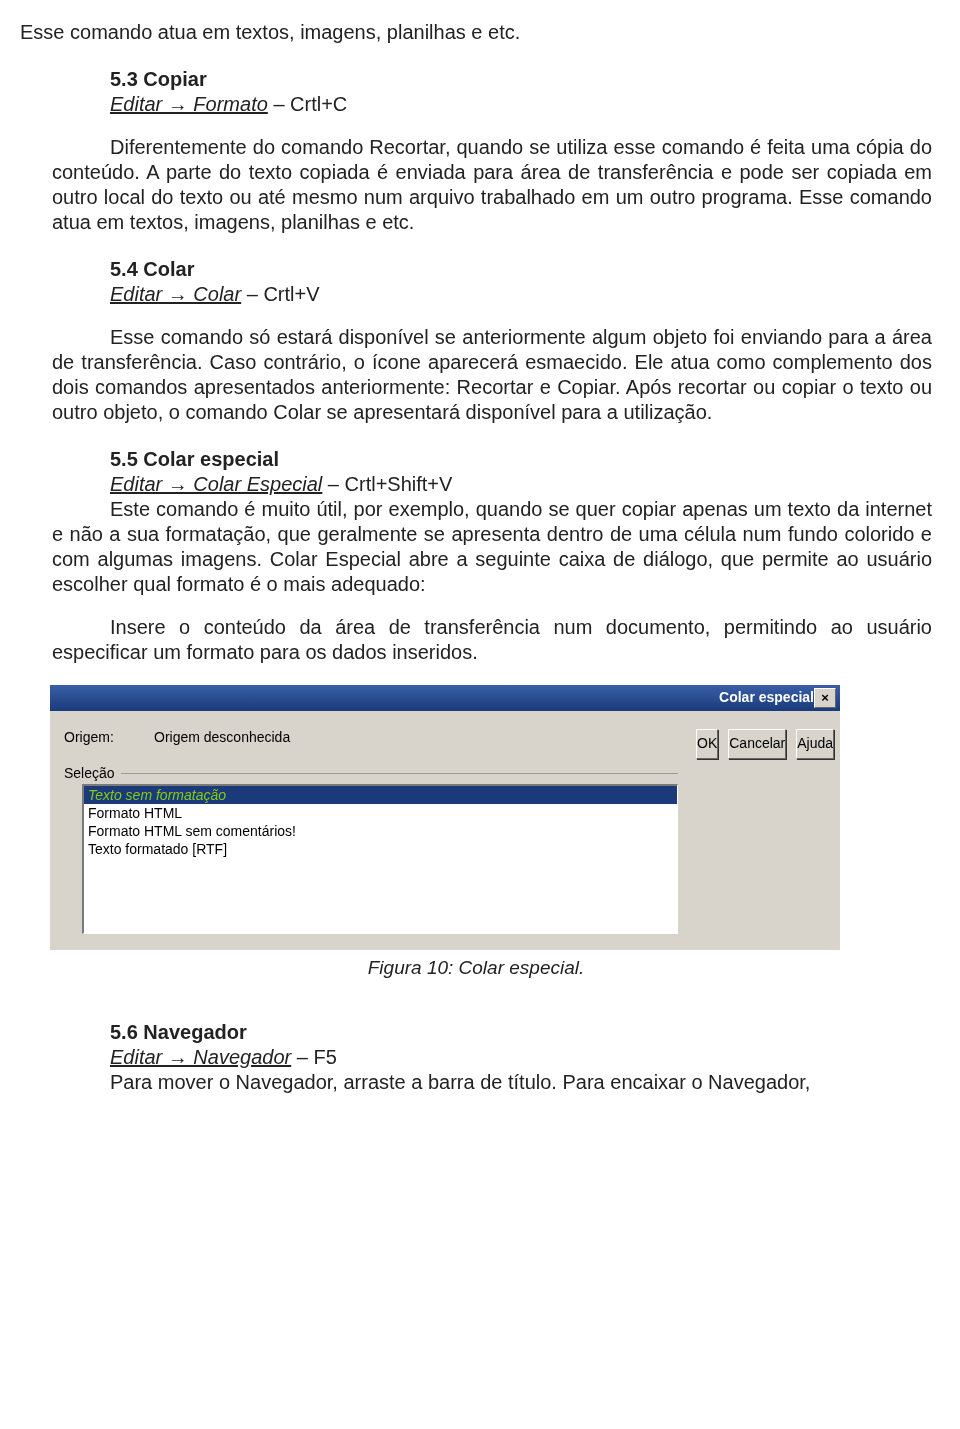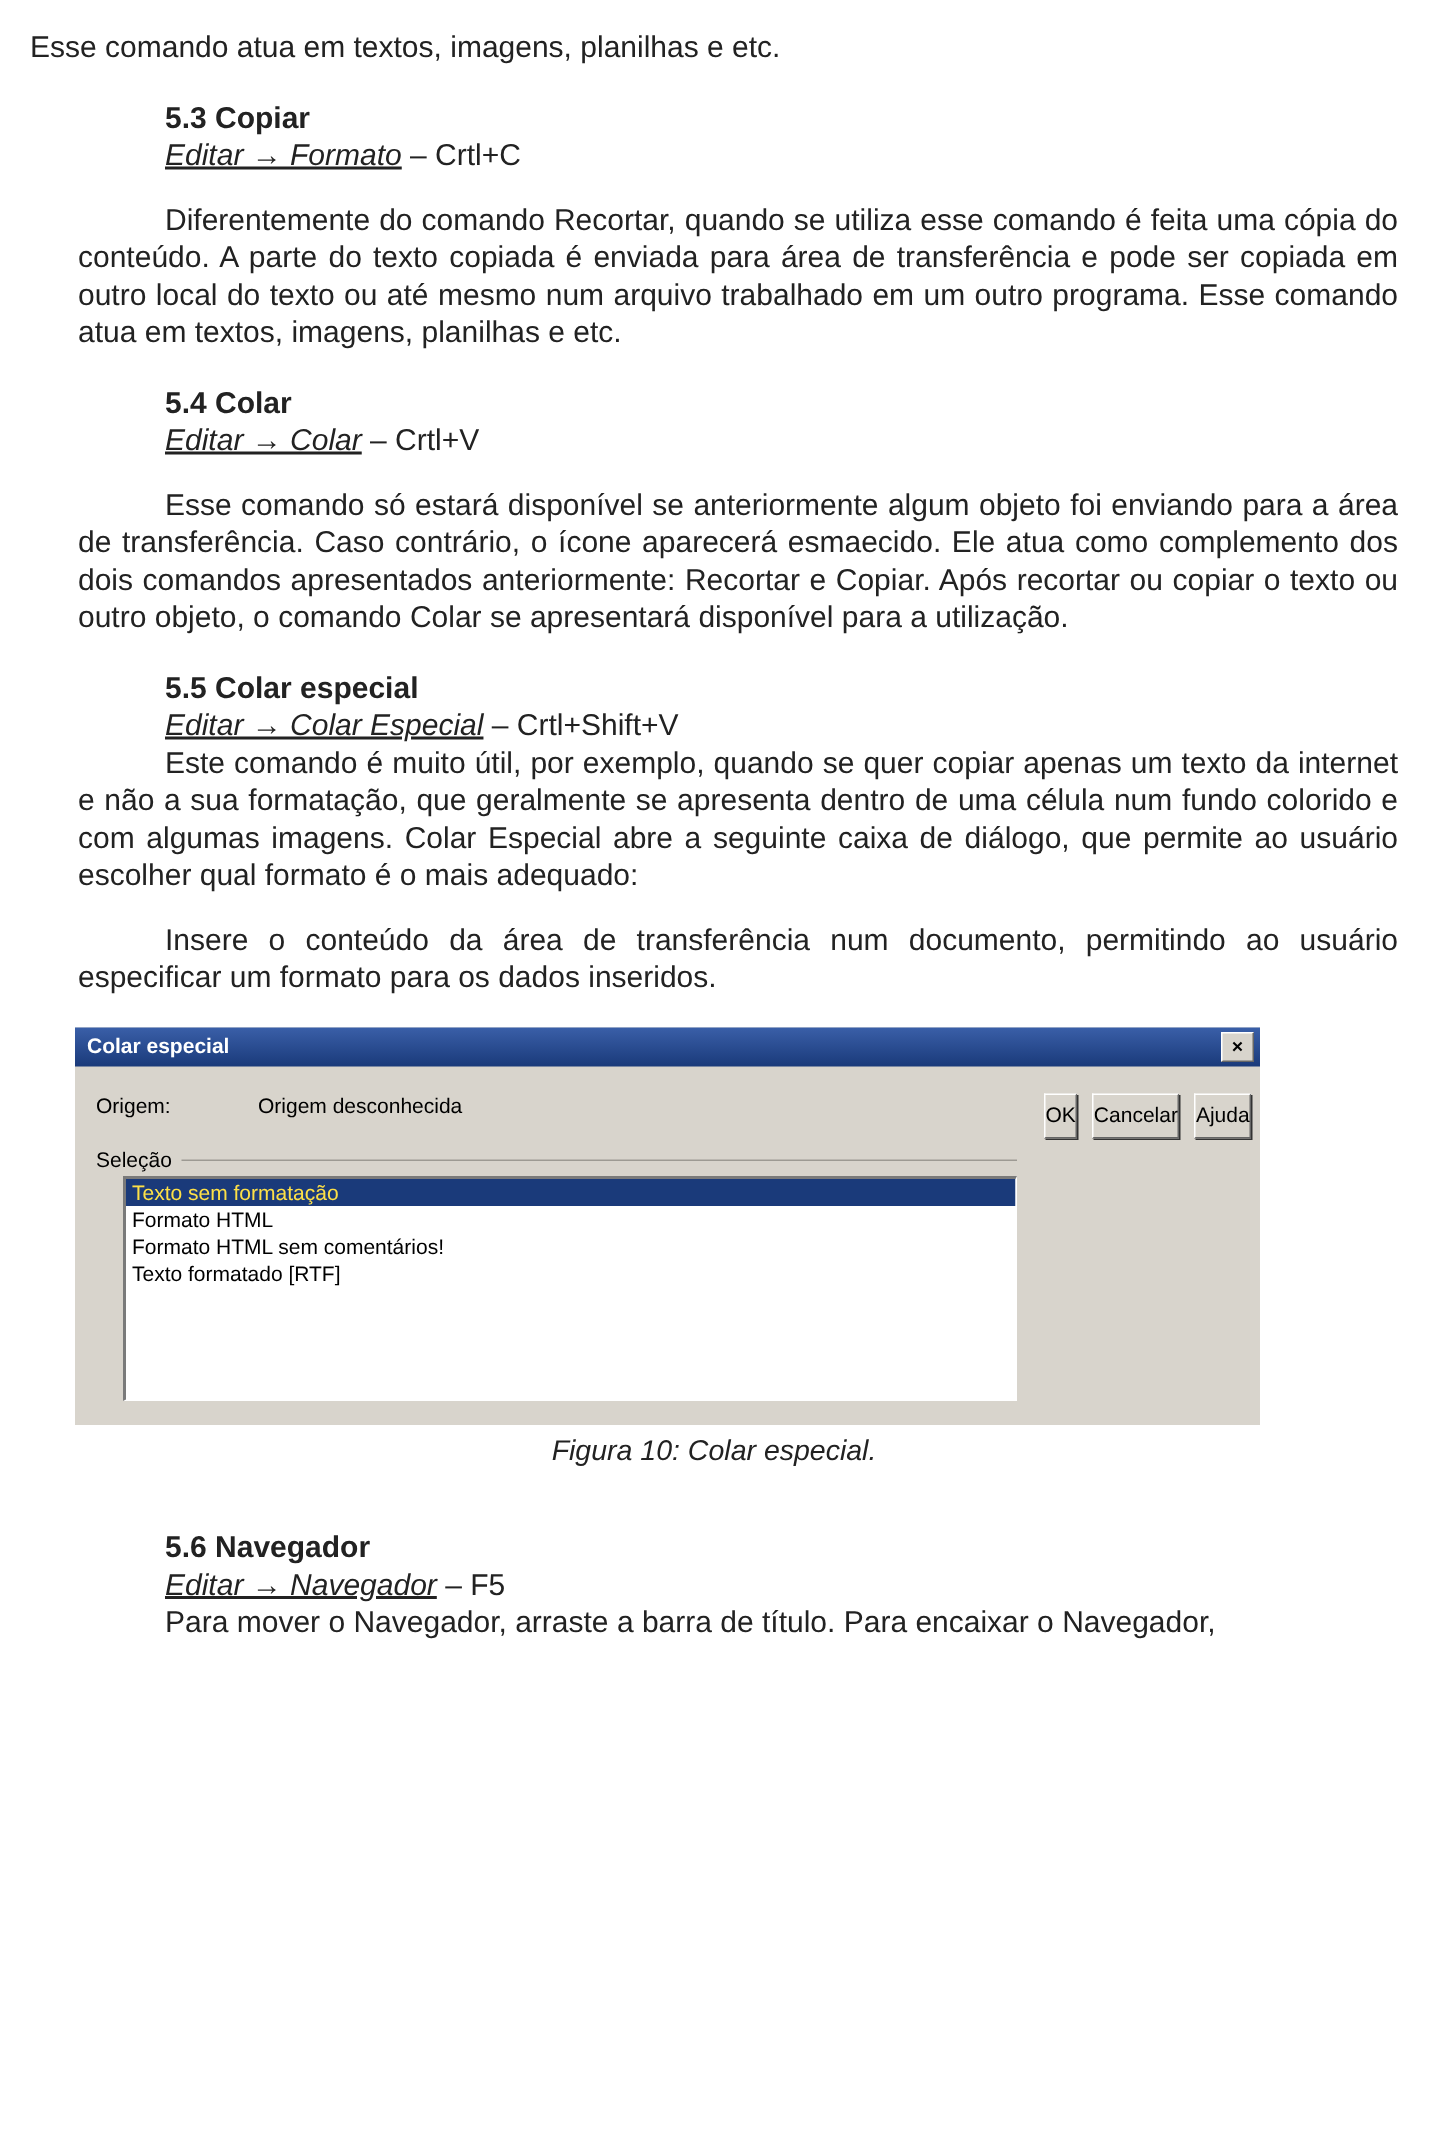--- a/index.html
+++ b/index.html
@@ -31,21 +31,21 @@
     box-sizing: border-box;
     font-family: Tahoma, Arial, sans-serif;
     font-size: 14px;
     color: #000;
   }
   .dlg-titlebar {
     background: linear-gradient(#3a5fa8, #1a3a7a);
     color: #fff;
     display: flex;
     align-items: center;
-    justify-content: space-between;
+    justify-content: flex-end;
     height: 26px;
     padding: 0 4px 0 8px;
   }
   .dlg-title { font-weight: bold; font-size: 14px; }
   .dlg-close {
     width: 20px;
     height: 18px;
     background: #d8d4cc;
     color: #000;
     font-size: 13px;
@@ -57,21 +57,21 @@
     border-right: 1px solid #666;
     border-bottom: 1px solid #666;
   }
   .dlg-body {
     display: flex;
     padding: 18px 14px 16px 14px;
     gap: 18px;
   }
   .dlg-left { flex: 1; }
   .dlg-right { width: 130px; display: flex; flex-direction: row; gap: 10px; }
-  .dlg-row { display: flex; gap: 38px; margin-bottom: 18px; font-size: 14px; }
+  .dlg-row { display: flex; gap: 20px; margin-bottom: 18px; font-size: 14px; }
   .dlg-label { width: 70px; }
   .dlg-frame-label {
     font-size: 14px;
     margin-bottom: 2px;
     position: relative;
   }
   .dlg-frame-label span { background: #d8d4cc; padding-right: 6px; position: relative; z-index: 2; }
   .dlg-frame-label::after {
     content: "";
     position: absolute;
@@ -87,21 +87,21 @@
     border-left: 2px solid #7a7a7a;
     border-right: 1px solid #fff;
     border-bottom: 1px solid #fff;
     height: 150px;
     margin-left: 18px;
     box-sizing: border-box;
     overflow: hidden;
     font-size: 14px;
   }
   .dlg-listitem { padding: 0 4px; line-height: 18px; white-space: nowrap; }
-  .dlg-listitem.selected { background: #1a3a7a; color: #fde047; }
+  .dlg-listitem.selected { background: #1a3a7a; color: #84cc16; font-style: italic; }
   .dlg-btn {
     height: 28px;
     background: #d8d4cc;
     border-top: 1px solid #fff;
     border-left: 1px solid #fff;
     border-right: 1px solid #666;
     border-bottom: 1px solid #666;
     font-size: 14px;
     text-align: center;
     line-height: 26px;

